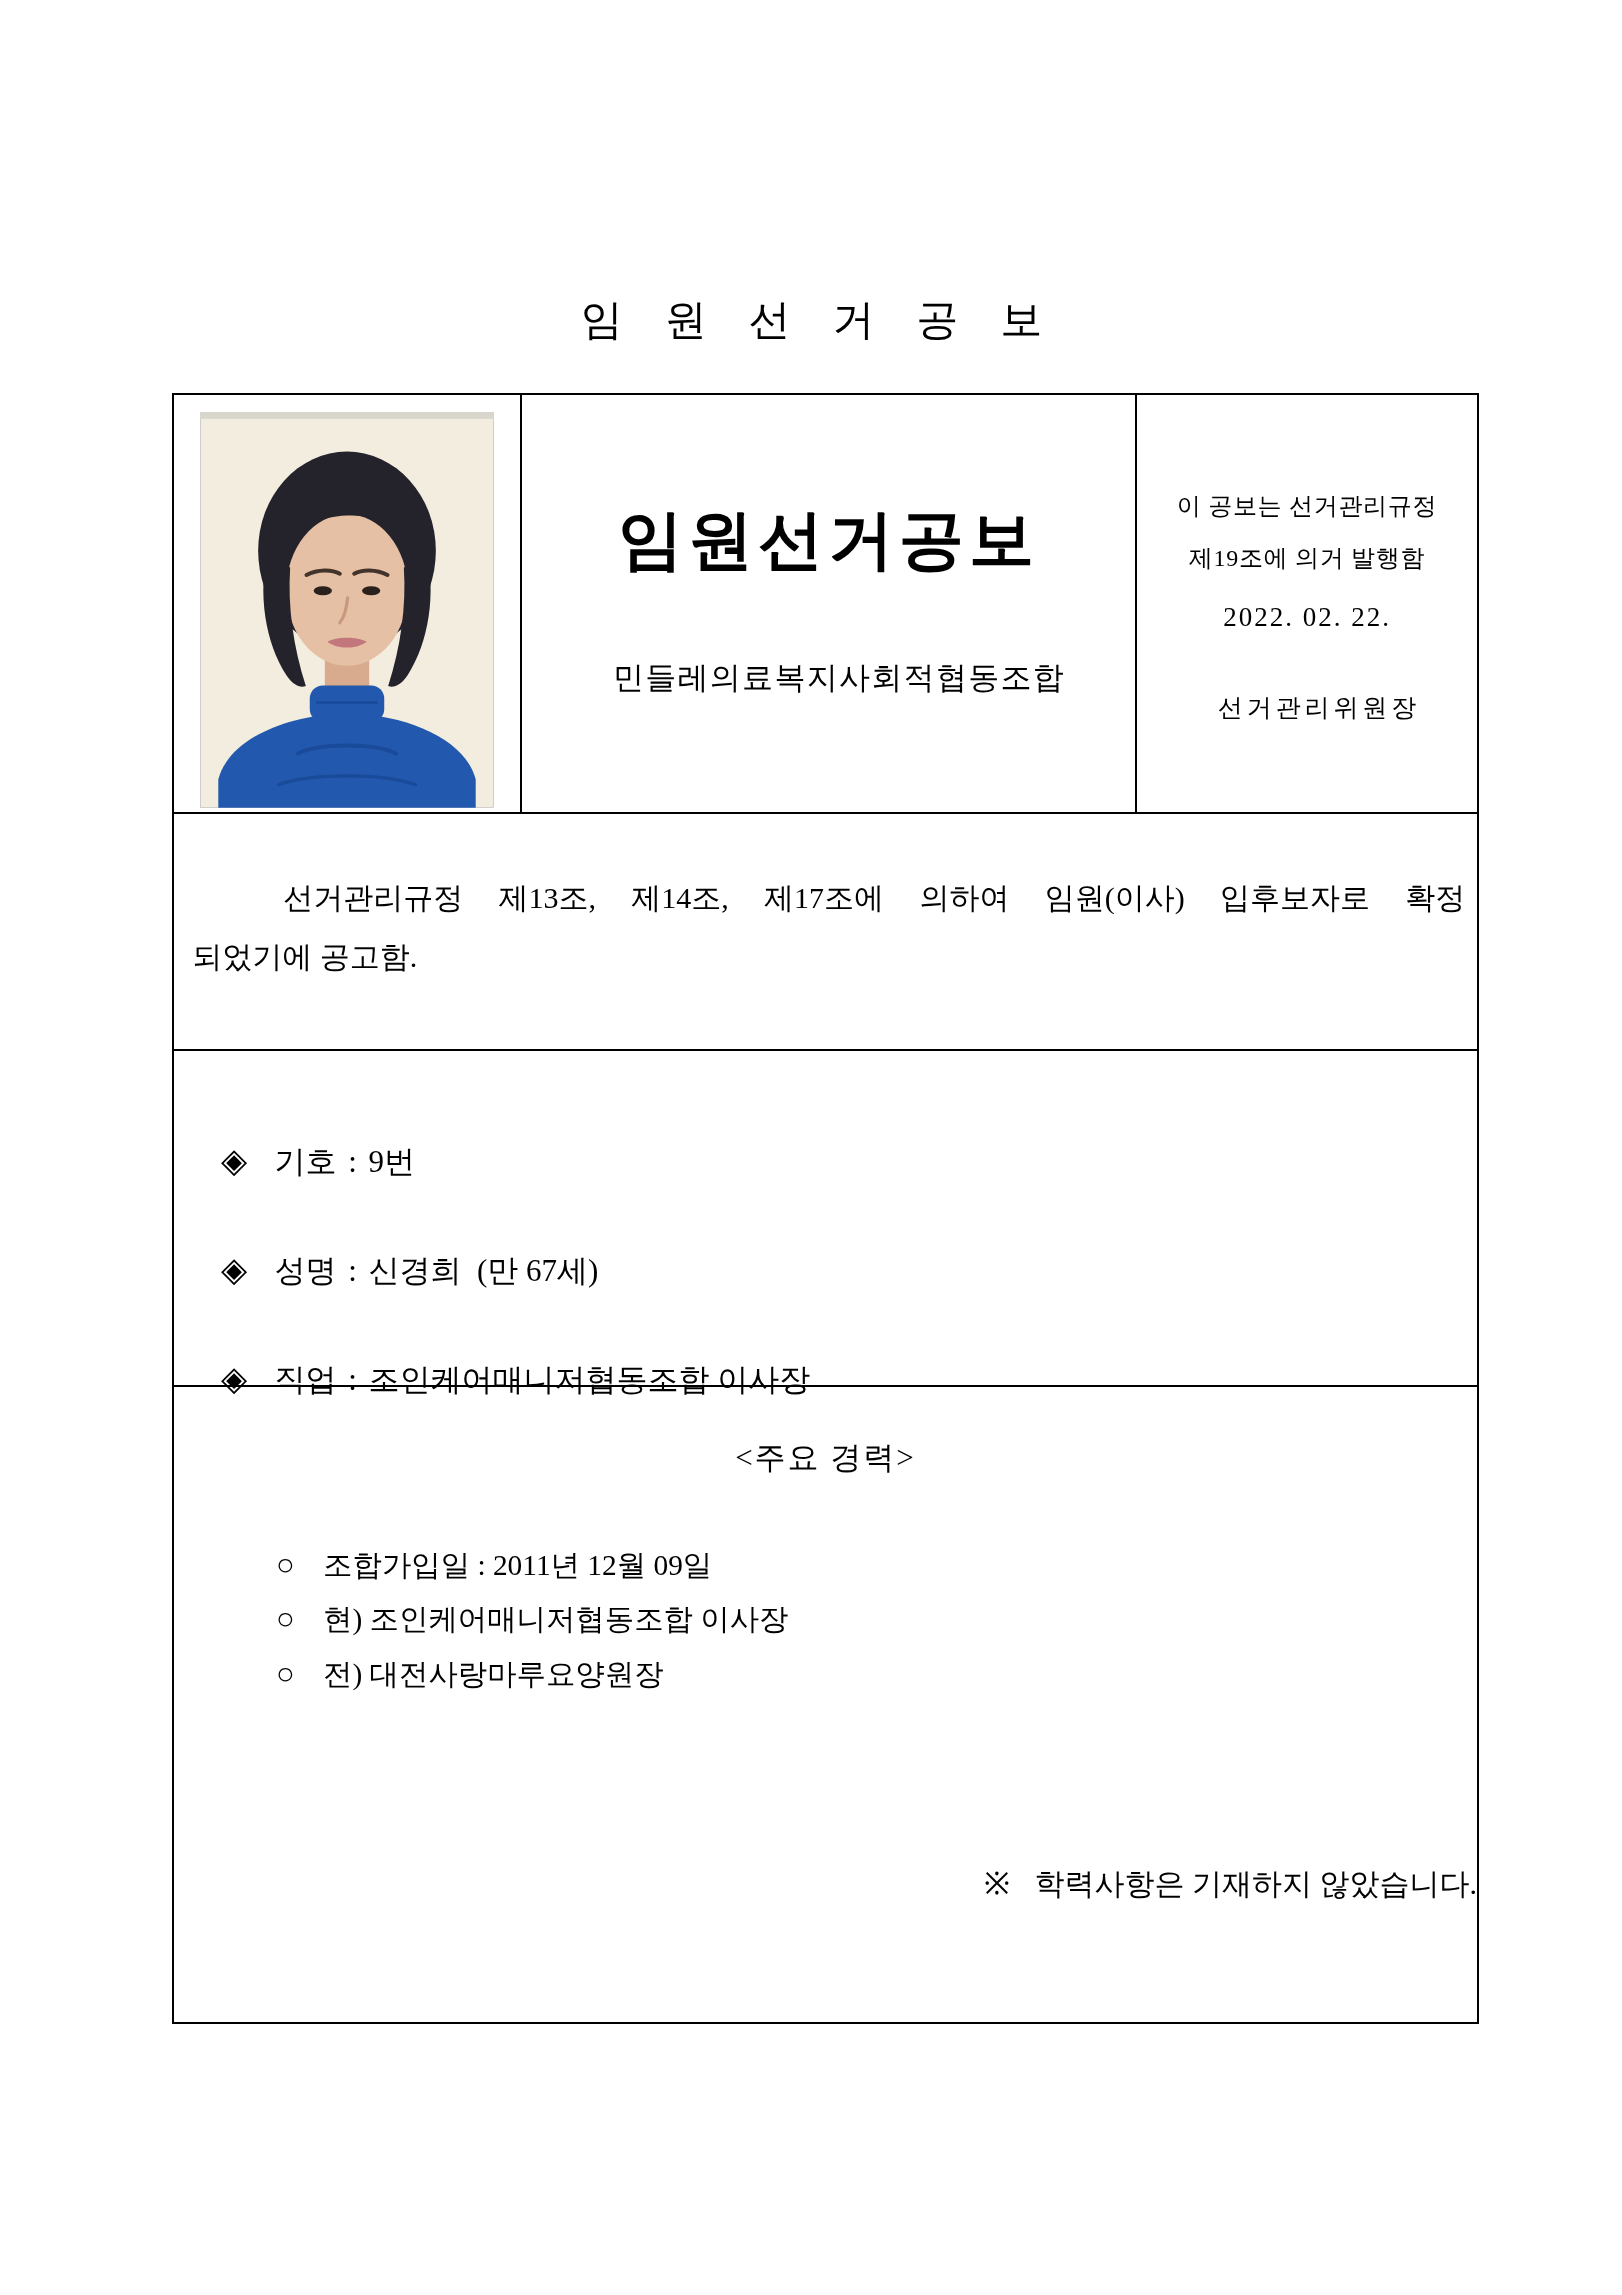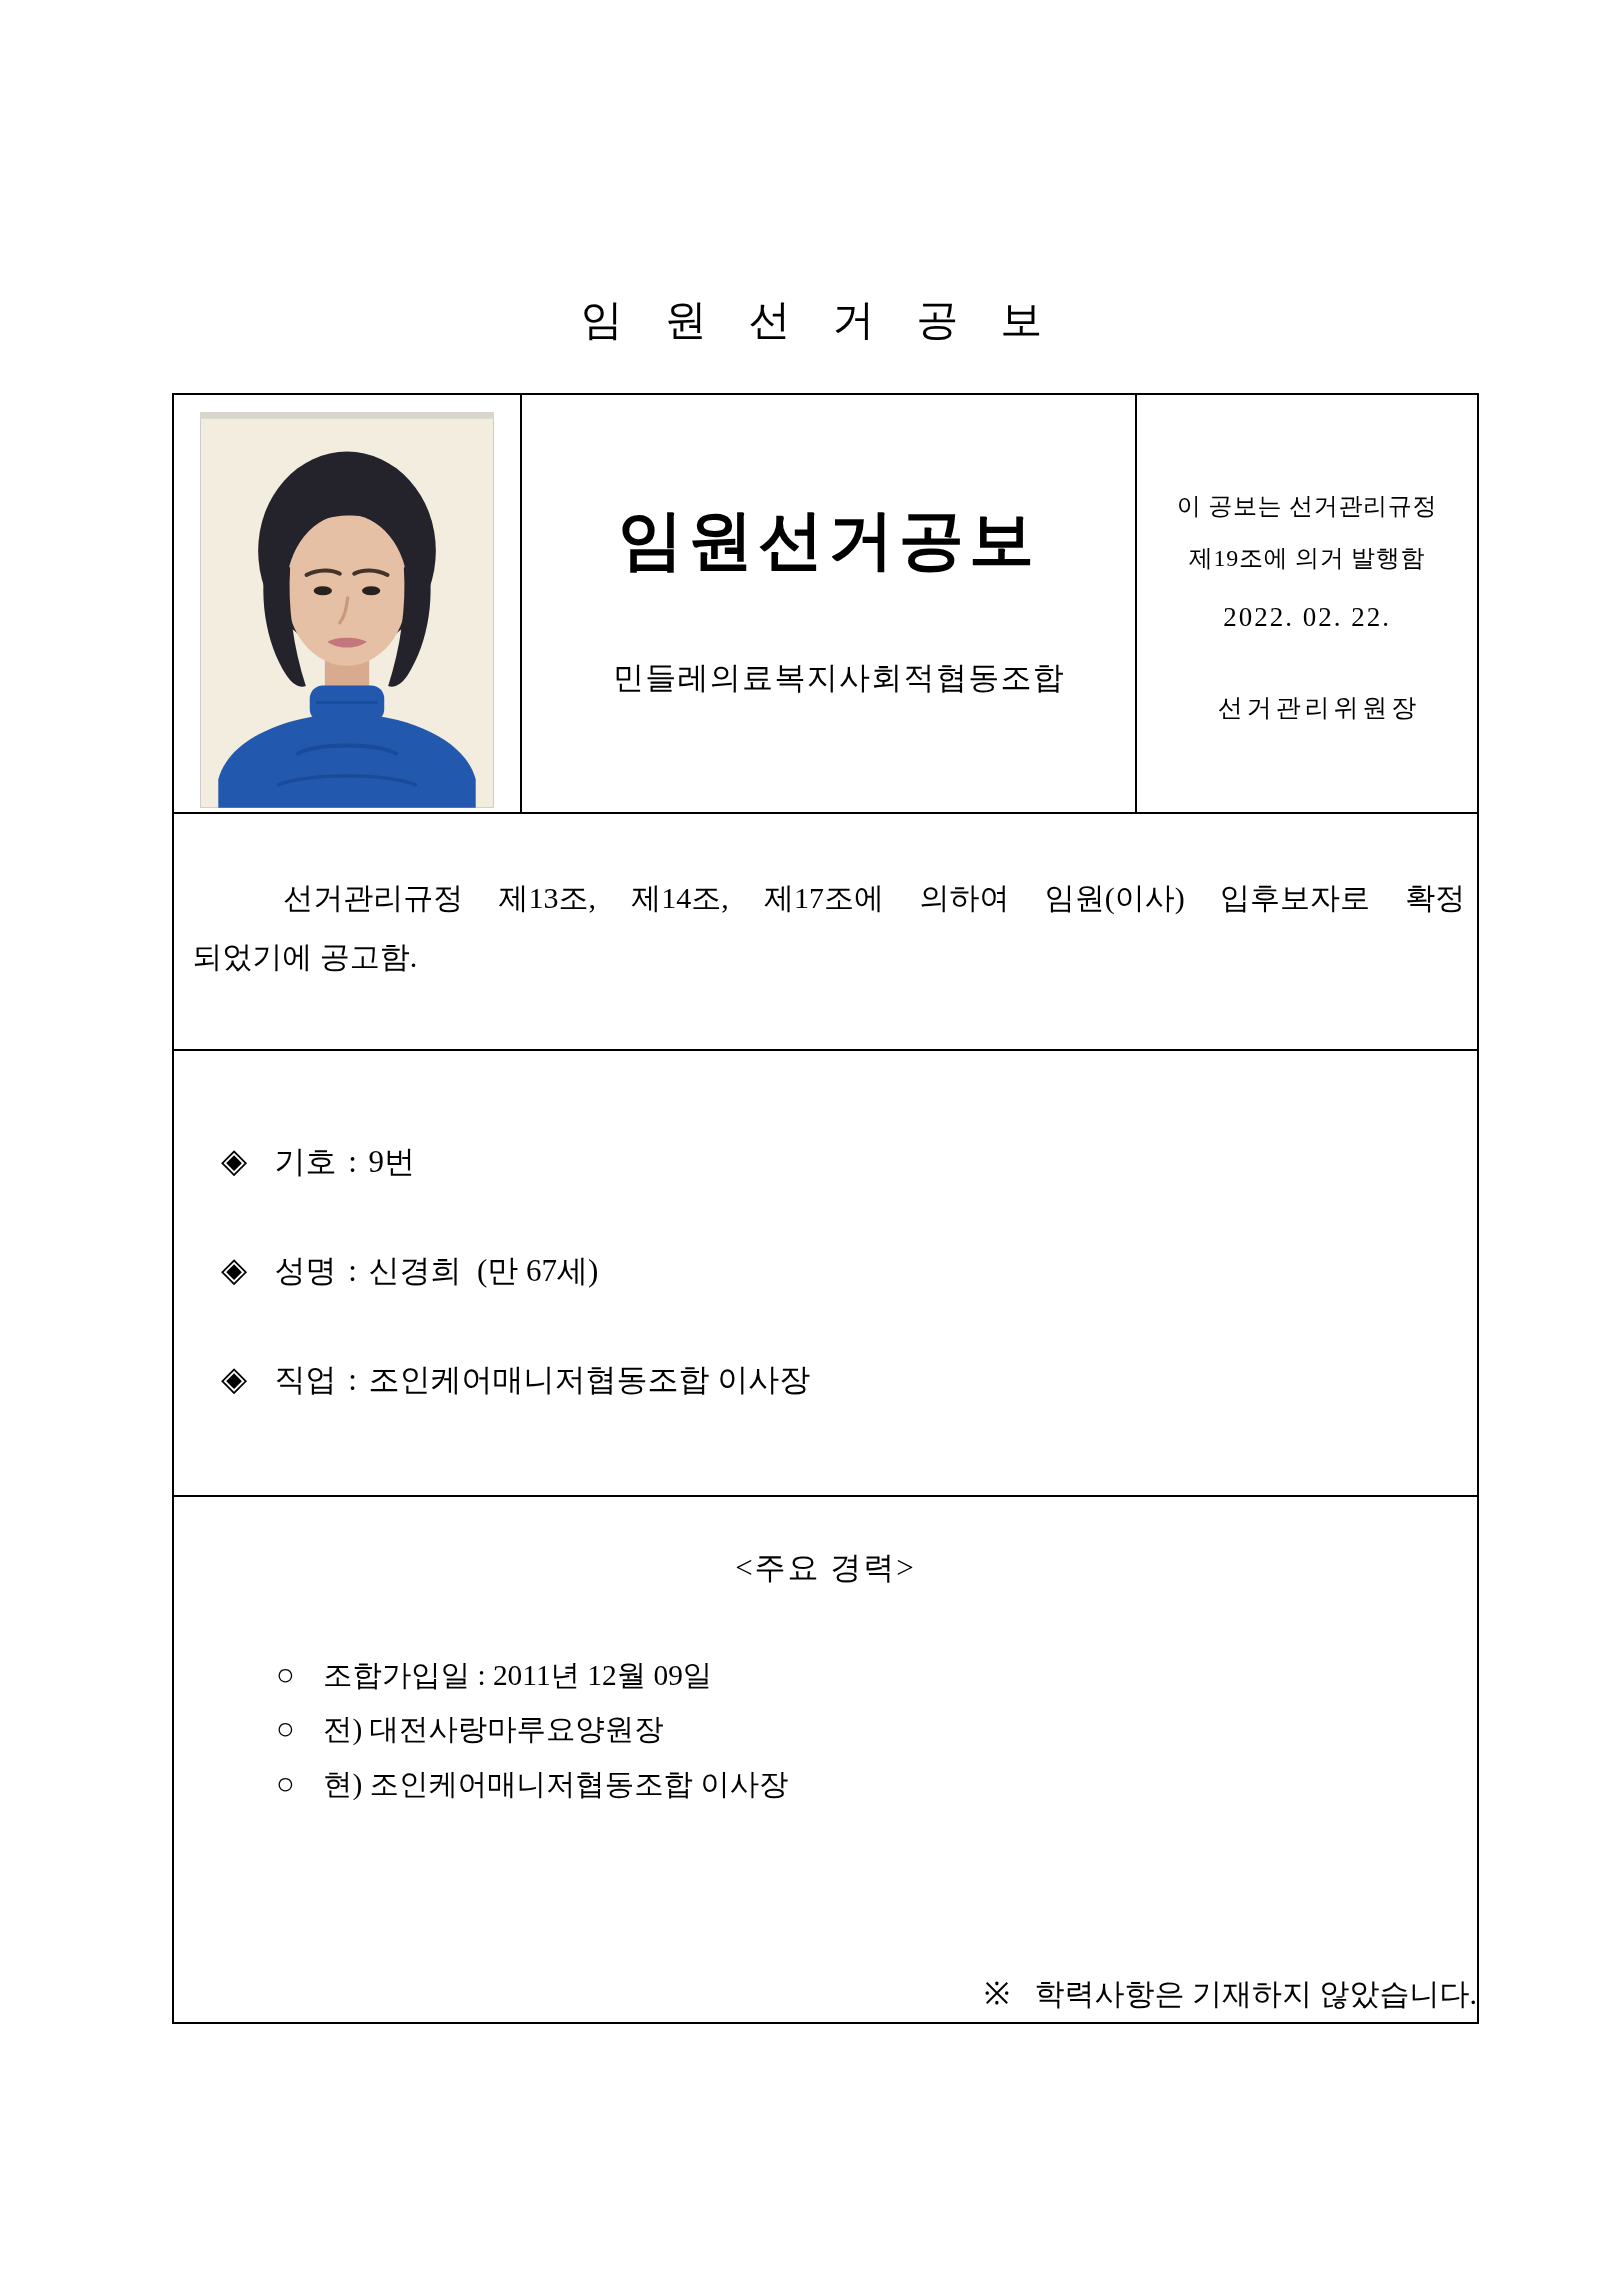--- a/index.html
+++ b/index.html
@@ -45,21 +45,21 @@
   .issue-note { font-size:24px; line-height:2.15; letter-spacing:0.7px; }
   .issue-date { margin-top:18.3px; font-size:27px; letter-spacing:2px; }
   .issuer { margin-top:58px; font-size:25px; letter-spacing:3.9px;padding-left:24px; }
 
   
   .row2 { height:237px; border-top:2.6px solid #000; padding:55px 11.8px 0 18.3px; font-size:30px; line-height:1.95; }
   .announce-line1 { margin:0; text-align:justify; text-align-last:justify; text-indent:91px; }
   .announce-line2 { margin:0; }
 
   
-  .row3 { height:446px; border-top:2.6px solid #000; padding:90px 0 0 47px; font-size:31px; }
+  .row3 { height:336px; border-top:2.6px solid #000; padding:90px 0 0 47px; font-size:31px; }
   .kv-line { margin-bottom:68px; line-height:1.2; }
   .kv-line span { white-space:pre; }
   .diamond { margin-right:19.6px; font-size:34px; }
   .kv-sep { padding:0 3.9px; }
 
   
   .row4 { flex:1; border-top:2px solid #000; }
   .career-heading { margin-top:50px; text-align:center; font-size:31px; letter-spacing:2px; }
   .career-list { margin-top:67px; padding-left:102px; font-size:29.4px; }
   .career-item { margin-bottom:17px; line-height:1.2; }
@@ -161,25 +161,25 @@
 
     <div class="row row4">
       <div class="career-heading">&lt;주요 경력&gt;</div>
       <div class="career-list">
         <div class="career-item">
           <span class="circle">○</span>
           <span>조합가입일 : 2011년 12월 09일</span>
         </div>
         <div class="career-item">
           <span class="circle">○</span>
-          <span>전) 대전사랑마루요양원장</span>
+          <span>현) 조인케어매니저협동조합 이사장</span>
         </div>
         <div class="career-item">
           <span class="circle">○</span>
-          <span>현) 조인케어매니저협동조합 이사장</span>
+          <span>전) 대전사랑마루요양원장</span>
         </div>
       </div>
       <div class="career-note">
         <span class="ref-mark">※</span>
         <span>학력사항은 기재하지 않았습니다.</span>
       </div>
     </div>
 
   </div>
 </div>

